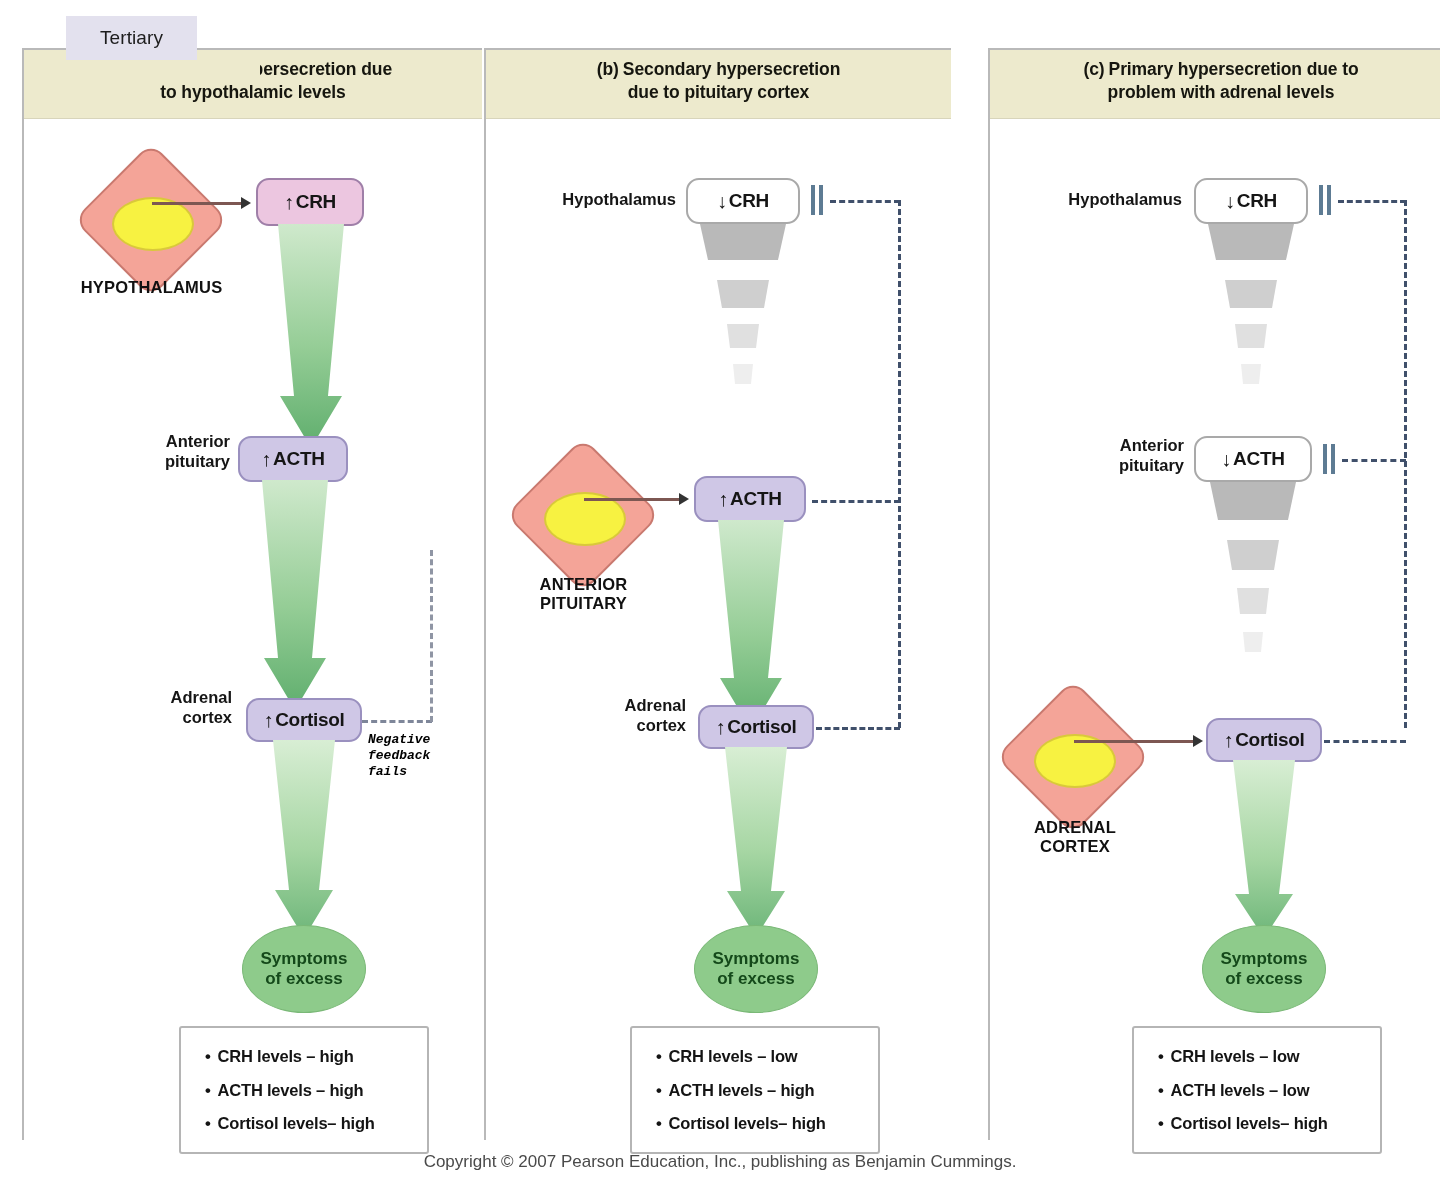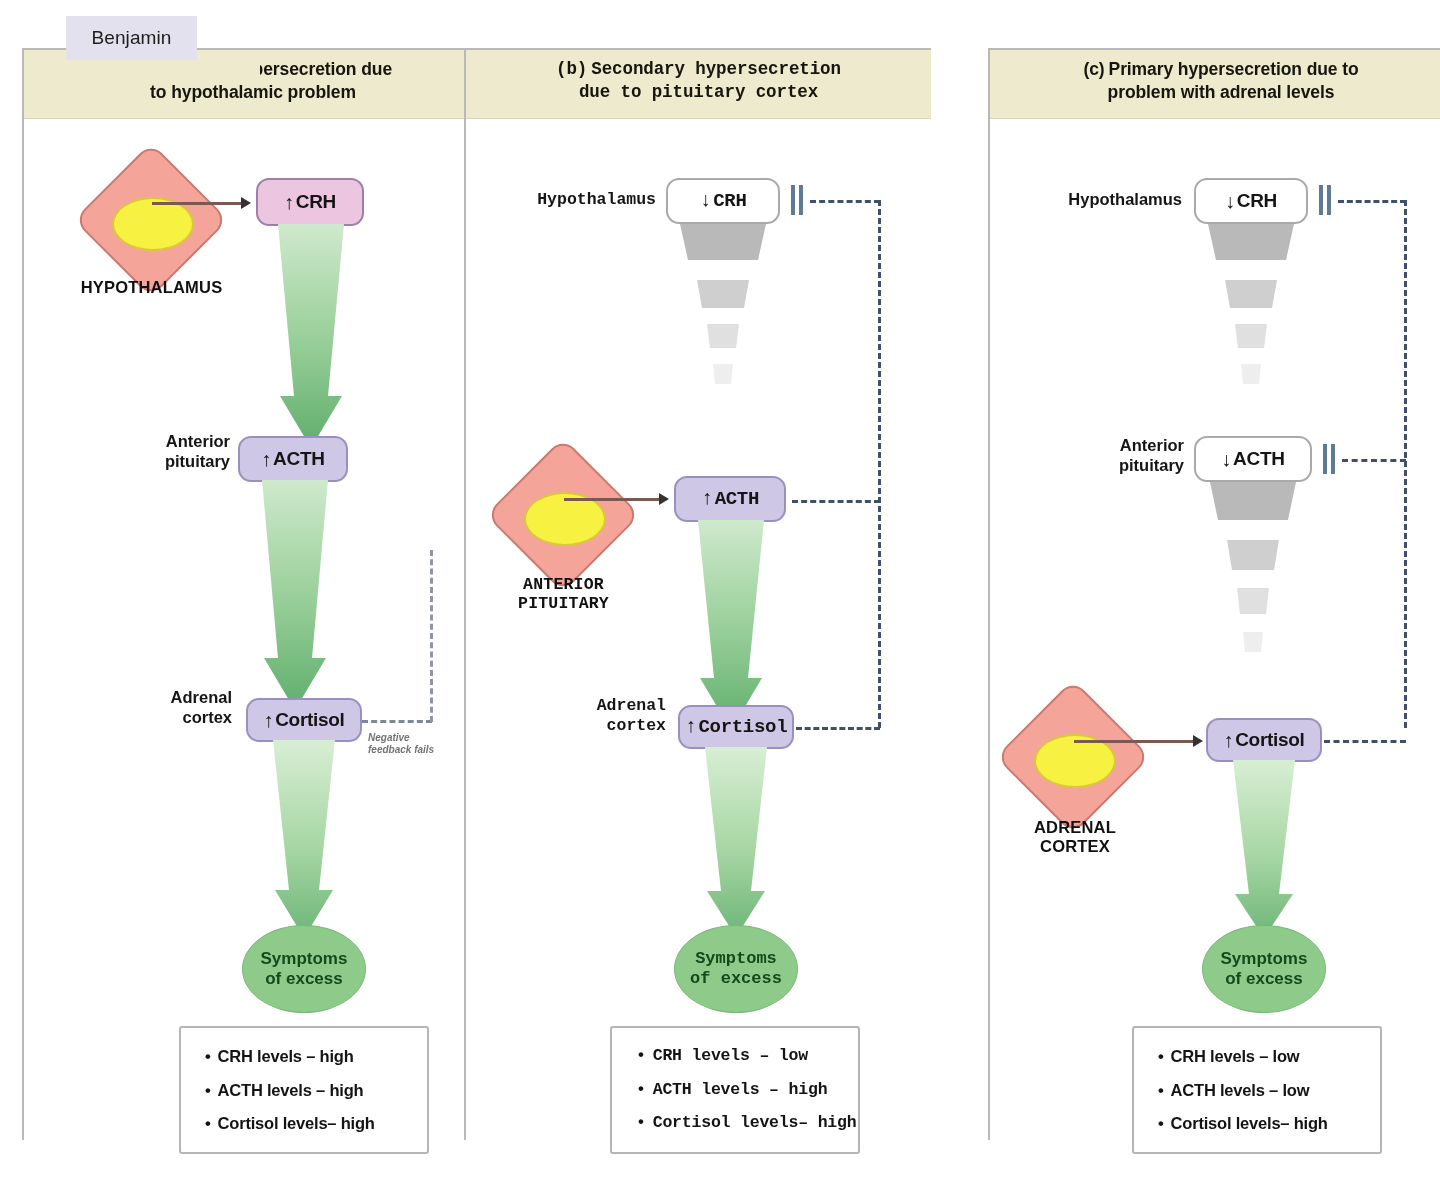--- a/index.html
+++ b/index.html
@@ -7,21 +7,21 @@
     width:1440px;height:1192px;position:relative;overflow:hidden;
     font-family:"Liberation Sans", sans-serif;
     background:#ffffff;
   }
   .stage{position:absolute;inset:0;}
 
   
   .panel{position:absolute;top:48px;height:1090px;background:#ffffff;
          border-left:2px solid #b9b9b9;border-top:2px solid #b9b9b9;}
   #panel-a{left:22px;width:458px;}
-  #panel-b{left:464px;width:465px;font-family:Liberation Mono, monospace;}
+  #panel-b{left:484px;width:465px;}
   #panel-c{left:988px;width:462px;border-right:2px solid #b9b9b9;}
 
   .panel-header{position:absolute;left:0;top:0;right:0;height:68px;
       background:#edeacd;border-bottom:1px solid #d8d5bb;}
   .panel-title{position:absolute;left:0;right:0;top:8px;
       text-align:center;font-size:17.5px;font-weight:bold;color:#16160f;
       line-height:1.32;letter-spacing:-0.1px;padding:0 16px;box-sizing:border-box;}
   .panel-title .lbl{margin-right:4px;}
 
   
@@ -64,22 +64,22 @@
   .inhibit span{position:absolute;top:0;width:4px;height:30px;background:#5d7b93;}
   .inhibit span.s1{left:1px;}
   .inhibit span.s2{left:9px;}
 
   
   .dash-h{position:absolute;height:0;border-top:3px dashed #40506b;}
   .dash-v{position:absolute;width:0;border-left:3px dashed #40506b;}
   .dash-h.fade{border-top-color:#7e8699;}
   .dash-v.fade{border-left-color:#8f95a4;}
 
-  .nf-text{position:absolute;font-size:10px;font-style:italic;font-weight:bold;
-      color:#737373;line-height:1.22;width:86px;}
+  .nf-text{position:absolute;font-size:13px;font-style:italic;font-weight:bold;
+      color:#000000;line-height:1.22;width:86px;font-family:Liberation Mono, monospace;}
 
   
   .symptoms{position:absolute;width:122px;height:86px;border-radius:50%;
       background:#8ecb8b;border:1px solid #7ab877;
       display:flex;align-items:center;justify-content:center;text-align:center;
       font-size:17px;font-weight:bold;color:#14491a;line-height:1.16;}
 
   
   .levels{position:absolute;width:250px;box-sizing:border-box;
       background:#ffffff;border:2px solid #b5b5b5;border-radius:3px;
@@ -104,21 +104,21 @@
 </style>
 </head>
 <body>
 
 <div class="stage">
 
   <div class="panel" id="panel-a">
     <div class="panel-header"></div>
     <div class="panel-title">
       <span class="lbl">(a)</span><span>Secondary hypersecretion due</span><br>
-      <span>to hypothalamic problem</span>
+      <span>to hypothalamic levels</span>
     </div>
 
     <div class="gland" style="left:52px;top:95px;">
       <div class="diamond"></div>
       <div class="nucleus"></div>
     </div>
     <div class="gland-label" style="left:20px;top:228px;width:215px;">
       <span>HYPOTHALAMUS</span>
     </div>
     <div class="gland-conn" style="left:128px;top:152px;width:90px;"></div>
@@ -385,16 +385,17 @@
         <li>CRH levels – low</li>
         <li>ACTH levels – low</li>
         <li>Cortisol levels– high</li>
       </ul>
     </div>
   </div>
 
   <div class="mask" style="left:90px;top:56px;width:170px;height:24px;"></div>
 
   <div class="tertiary">
-    <span>Benjamin</span>
+    <span>Tertiary</span>
   </div>
 
+  <div class="footer">Copyright © 2007 Pearson Education, Inc., publishing as Benjamin Cummings.</div>
 </div>
 
 </body></html>

